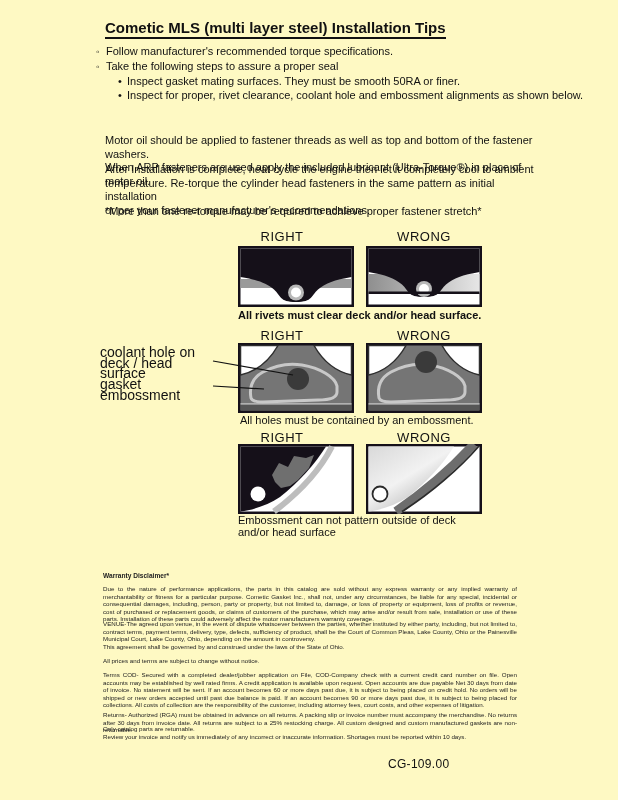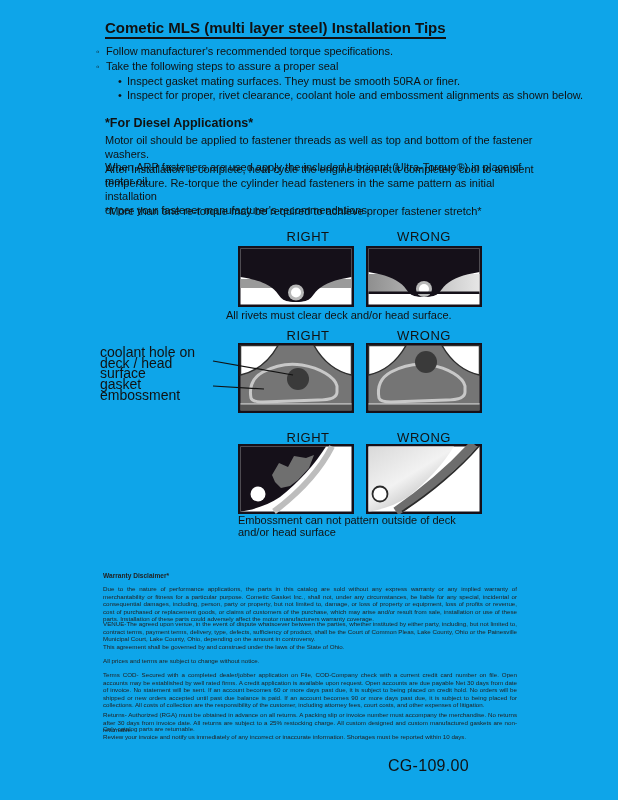--- a/index.html
+++ b/index.html
@@ -1,71 +1,70 @@
 <!DOCTYPE html>
 <html><head>
 <meta charset="utf-8">
 <style>
   * { margin:0; padding:0; box-sizing:border-box; }
   html,body { background:#ffffff; }
   .page {
-    position:relative; width:618px; height:800px; background:#0ea5e9;
+    position:relative; width:618px; height:800px; background:#fef9c3;
     font-family:"Liberation Sans", sans-serif; color:#111; overflow:hidden;
   }
   .abs { position:absolute; }
   .page-title {
     left:105px; top:19px; font-size:15px; font-weight:bold;
     border-bottom:2px solid #111; padding-bottom:1px; white-space:nowrap;
   }
   .bullets { left:96px; top:44px; font-size:11px; line-height:14px; }
   .brow { white-space:nowrap; }
   .brow .bmark { display:inline-block; width:10px; font-size:10px; }
   .brow.sub { padding-left:22px; }
   .brow.sub .bmark { width:9px; font-size:11px; }
   .diesel-heading { left:105px; top:116px; font-size:12.5px; font-weight:bold; }
   .para { left:105px; font-size:11px; line-height:13.5px; white-space:pre-line; width:440px; }
   .p1 { top:134px; }
   .p2 { top:163px; }
   .p3 { top:205px; }
   .fig-label { font-size:13px; letter-spacing:0.5px; width:116px; text-align:center; }
-  .lab-right { left:250px; }
+  .lab-right { left:224px; }
   .lab-wrong { left:366px; }
   .f1-lab { top:229px; } .f2-lab { top:328px; } .f3-lab { top:430px; }
   .panel-r { left:238px; } .panel-w { left:366px; }
   .f1-panel { top:246px; } .f2-panel { top:343px; } .f3-panel { top:444px; }
   .caption { font-size:11px; line-height:11.5px; white-space:pre-line; }
-  .cap1 { left:226px; top:310px; }
+  .cap1 { left:238px; top:310px;font-weight:bold; }
   .cap2 { left:240px; top:415px; }
   .cap3 { left:238px; top:515px; }
   .annot { font-size:14px; line-height:10.5px; width:112px; color:#111; }
   .ann1 { left:100px; top:347px; }
   .ann2 { left:100px; top:379px; }
   .leader-svg { left:212px; top:355px; overflow:visible; }
   .warranty-head { left:103px; top:572px; font-size:6.6px; font-weight:bold; color:#222; }
   .tiny { left:103px; width:414px; font-size:6.2px; line-height:7.5px; color:#222;
           text-align:justify; white-space:pre-line; }
   .wA { top:585px; } .wB { top:620px; } .wC { top:657px; }
   .wD { top:671px; } .wE { top:711px; } .wF { top:725px; }
-  .page-number { left:388px; top:757px; font-size:16px; letter-spacing:0.3px; }
+  .page-number { left:388px; top:757px; font-size:12px; letter-spacing:0.3px; }
 </style>
 </head>
 <body>
 
 <div class="page">
 
   <div class="abs page-title">Cometic MLS (multi layer steel) Installation Tips</div>
 
   <div class="abs bullets">
     <div class="brow"><span class="bmark">◦</span><span>Follow manufacturer's recommended torque specifications.</span></div>
     <div class="brow"><span class="bmark">◦</span><span>Take the following steps to assure a proper seal</span></div>
     <div class="brow sub"><span class="bmark">•</span><span>Inspect gasket mating surfaces.  They must be smooth 50RA or finer.</span></div>
     <div class="brow sub"><span class="bmark">•</span><span>Inspect for proper, rivet clearance, coolant hole and embossment alignments as shown below.</span></div>
   </div>
 
-  <div class="abs diesel-heading">*For Diesel Applications*</div>
   <div class="abs para p1">Motor oil should be applied to fastener threads as well as top and bottom of the fastener washers.
 When ARP fasteners are used apply the included lubricant (Ultra-Torque®) in place of motor oil.</div>
   <div class="abs para p2">After Installation is complete, heat cycle the engine then let it completely cool to ambient
 temperature. Re-torque the cylinder head fasteners in the same pattern as initial installation
 or per your fastener manufacturer's recommendations.</div>
   <div class="abs para p3">*More than one re-torque may be required to achieve proper fastener stretch*</div>
 
   <div class="abs fig-label lab-right f1-lab">RIGHT</div>
   <div class="abs fig-label lab-wrong f1-lab">WRONG</div>
 
@@ -121,20 +120,21 @@
     <rect x="2.5" y="61.8" width="111" height="5.7" fill="#565656"></rect>
     <path d="M13,55 C11,44 14,35 25,29 C38,22 52,20 64,22 C82,25 97,34 99,43 L99,49 C99,55 91,57 80,57 L25,59 C17,59 14,58 13,55 Z" fill="none" stroke="#c8c8c8" stroke-width="3"></path>
     <circle cx="60" cy="19" r="11" fill="#3a3a3a"></circle>
   </svg>
 
   <svg class="abs leader-svg" width="90" height="40" viewBox="0 0 90 40">
     <line x1="1" y1="6" x2="81" y2="20" stroke="#111111" stroke-width="1.2"></line>
     <line x1="1" y1="31" x2="52" y2="34" stroke="#111111" stroke-width="1.2"></line>
   </svg>
 
+  <div class="abs caption cap2">All holes must be contained by an embossment.</div>
 
   <div class="abs fig-label lab-right f3-lab">RIGHT</div>
   <div class="abs fig-label lab-wrong f3-lab">WRONG</div>
 
   <svg class="abs panel-r f3-panel" width="116" height="70" viewBox="0 0 116 70">
     <rect x="1.25" y="1.25" width="113.5" height="67.5" fill="#ffffff" stroke="#151019" stroke-width="2.5"></rect>
     <path d="M36,67.5 C62,48 82,26 94,2.5" stroke="#bdbdbd" stroke-width="6" fill="none"></path>
     <path d="M2.5,2.5 H88 C77,20 61,38 42,53 C30,61 15,66 2.5,67.5 Z" fill="#151019"></path>
     <path d="M34,31 L41,19 L50,23 L56,12 L68,14 L76,11 L71,24 L60,36 L52,42 L43,44 L37,38 Z" fill="#6f6f6f"></path>
     <circle cx="20" cy="50" r="7.5" fill="#ffffff"></circle>

